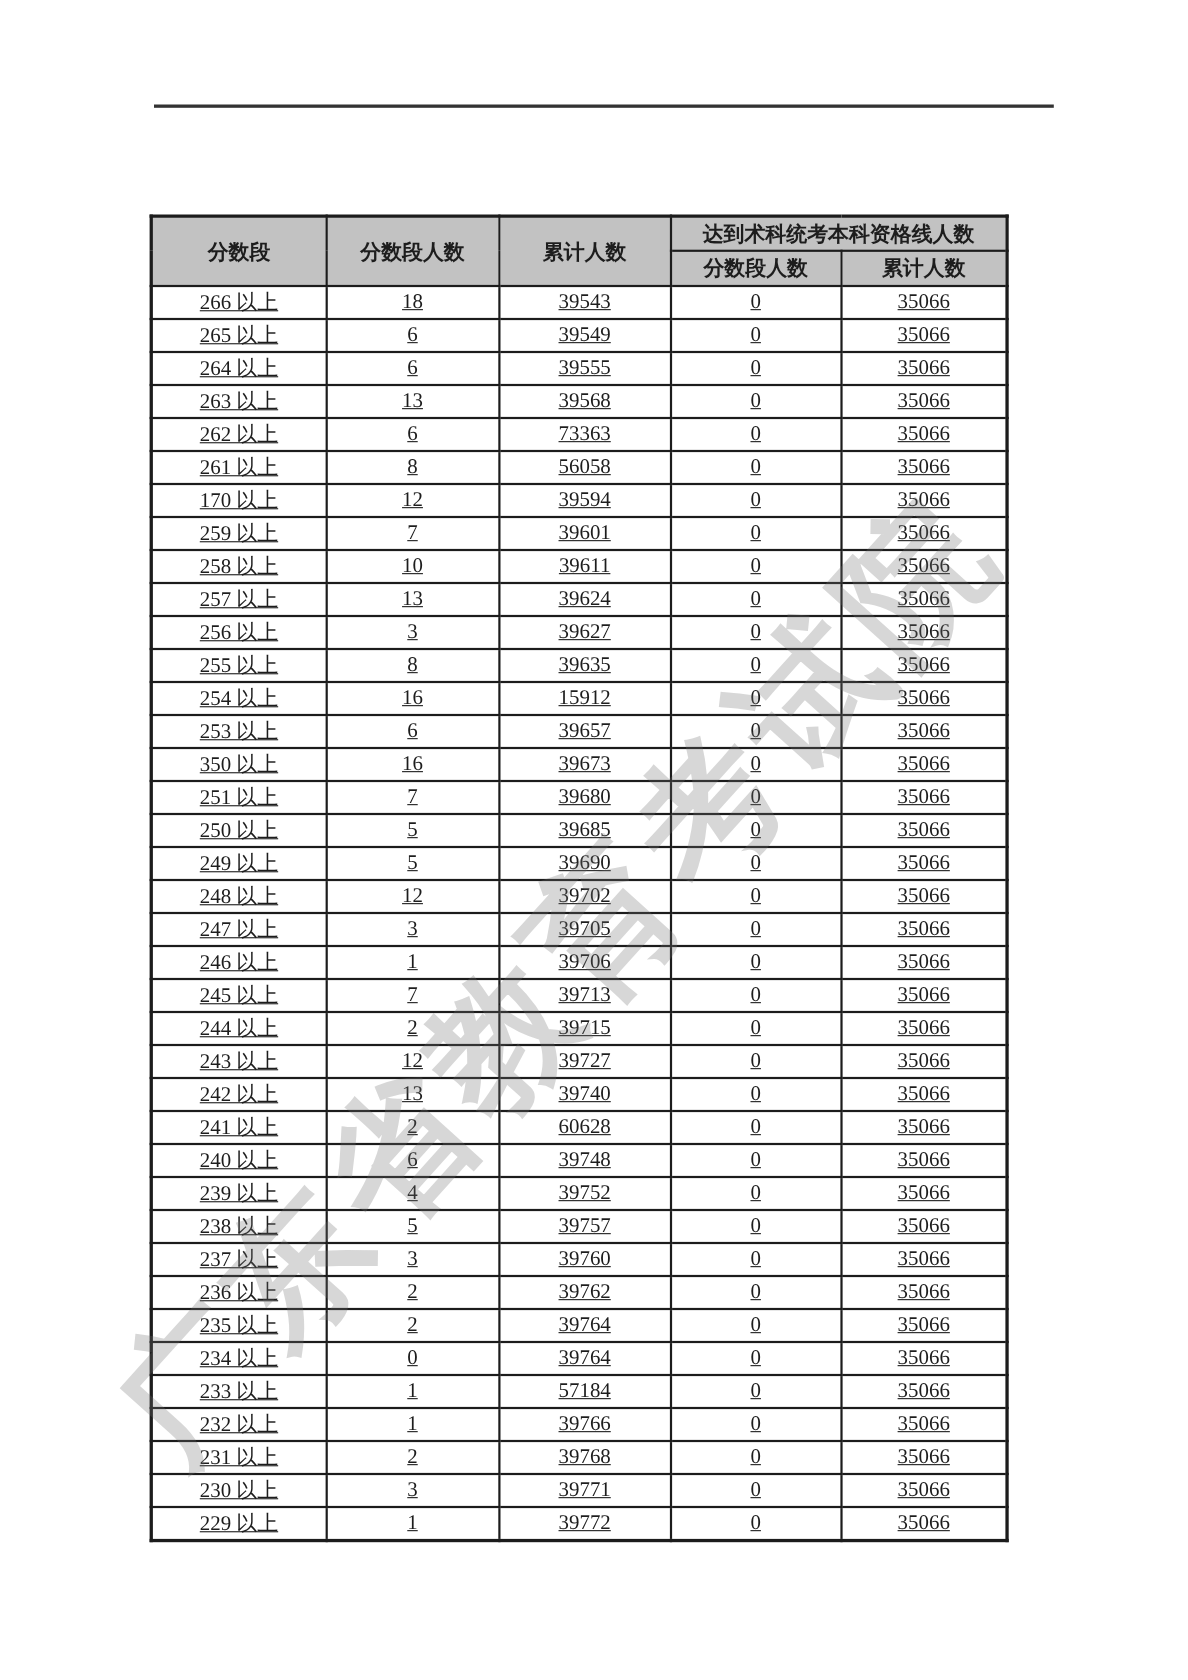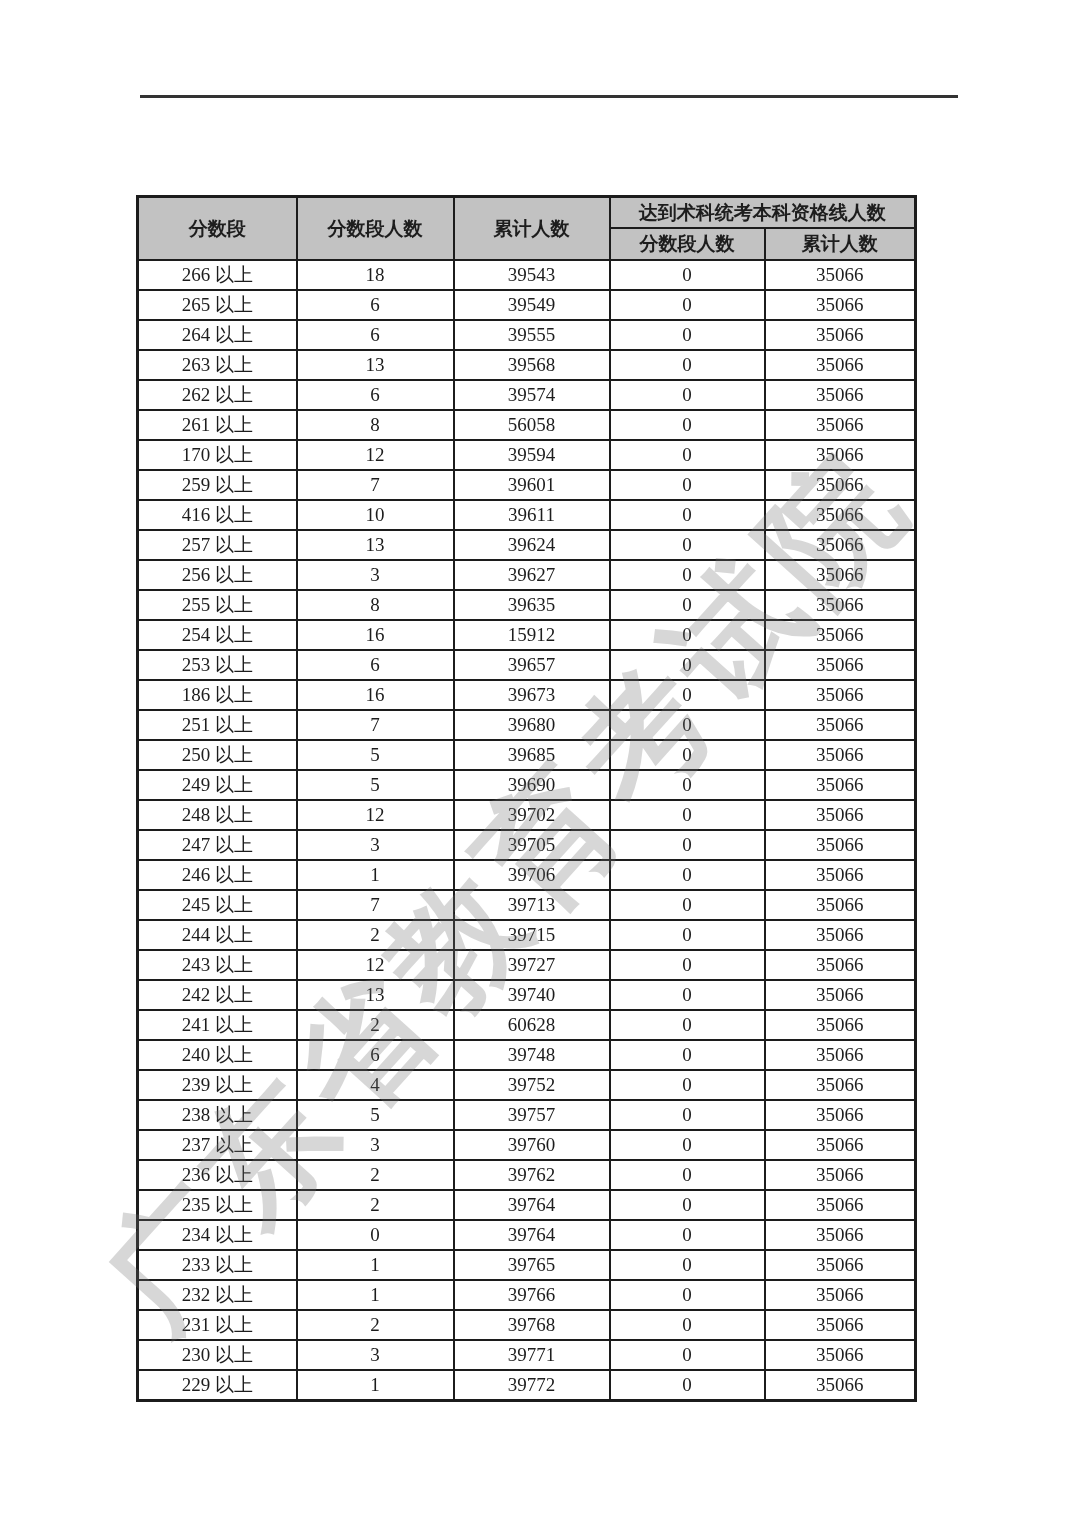--- a/index.html
+++ b/index.html
@@ -42,21 +42,21 @@
     overflow: hidden;
     white-space: nowrap;
   }
   .score-table thead th {
     background: var(--header-bg, #c2c2c2);
     font-weight: bold;
     font-size: 19px;
   }
   .score-table thead tr.hrow1 th { height: 29px; }
   .score-table thead tr.hrow2 th { height: 30px; }
-  .score-table tbody tr { height: 30px; }
+  .score-table tbody tr { height: 30px; text-decoration: underline; }
   .watermark {
     position: absolute;
     left: 507px;
     top: 890px;
     transform: translate(-50%, -50%) rotate(-48deg);
     transform-origin: center center;
     font-size: 130px;
     letter-spacing: 10px;
     white-space: nowrap;
     color: var(--watermark-color, rgba(110,110,110,0.28));
@@ -118,21 +118,21 @@
         <tr>
           <td>263 以上</td>
           <td>13</td>
           <td>39568</td>
           <td>0</td>
           <td>35066</td>
         </tr>
         <tr>
           <td>262 以上</td>
           <td>6</td>
-          <td>39574</td>
+          <td>73363</td>
           <td>0</td>
           <td>35066</td>
         </tr>
         <tr>
           <td>261 以上</td>
           <td>8</td>
           <td>56058</td>
           <td>0</td>
           <td>35066</td>
         </tr>
@@ -144,21 +144,21 @@
           <td>35066</td>
         </tr>
         <tr>
           <td>259 以上</td>
           <td>7</td>
           <td>39601</td>
           <td>0</td>
           <td>35066</td>
         </tr>
         <tr>
-          <td>416 以上</td>
+          <td>258 以上</td>
           <td>10</td>
           <td>39611</td>
           <td>0</td>
           <td>35066</td>
         </tr>
         <tr>
           <td>257 以上</td>
           <td>13</td>
           <td>39624</td>
           <td>0</td>
@@ -186,21 +186,21 @@
           <td>35066</td>
         </tr>
         <tr>
           <td>253 以上</td>
           <td>6</td>
           <td>39657</td>
           <td>0</td>
           <td>35066</td>
         </tr>
         <tr>
-          <td>186 以上</td>
+          <td>350 以上</td>
           <td>16</td>
           <td>39673</td>
           <td>0</td>
           <td>35066</td>
         </tr>
         <tr>
           <td>251 以上</td>
           <td>7</td>
           <td>39680</td>
           <td>0</td>
@@ -321,21 +321,21 @@
         <tr>
           <td>234 以上</td>
           <td>0</td>
           <td>39764</td>
           <td>0</td>
           <td>35066</td>
         </tr>
         <tr>
           <td>233 以上</td>
           <td>1</td>
-          <td>39765</td>
+          <td>57184</td>
           <td>0</td>
           <td>35066</td>
         </tr>
         <tr>
           <td>232 以上</td>
           <td>1</td>
           <td>39766</td>
           <td>0</td>
           <td>35066</td>
         </tr>

